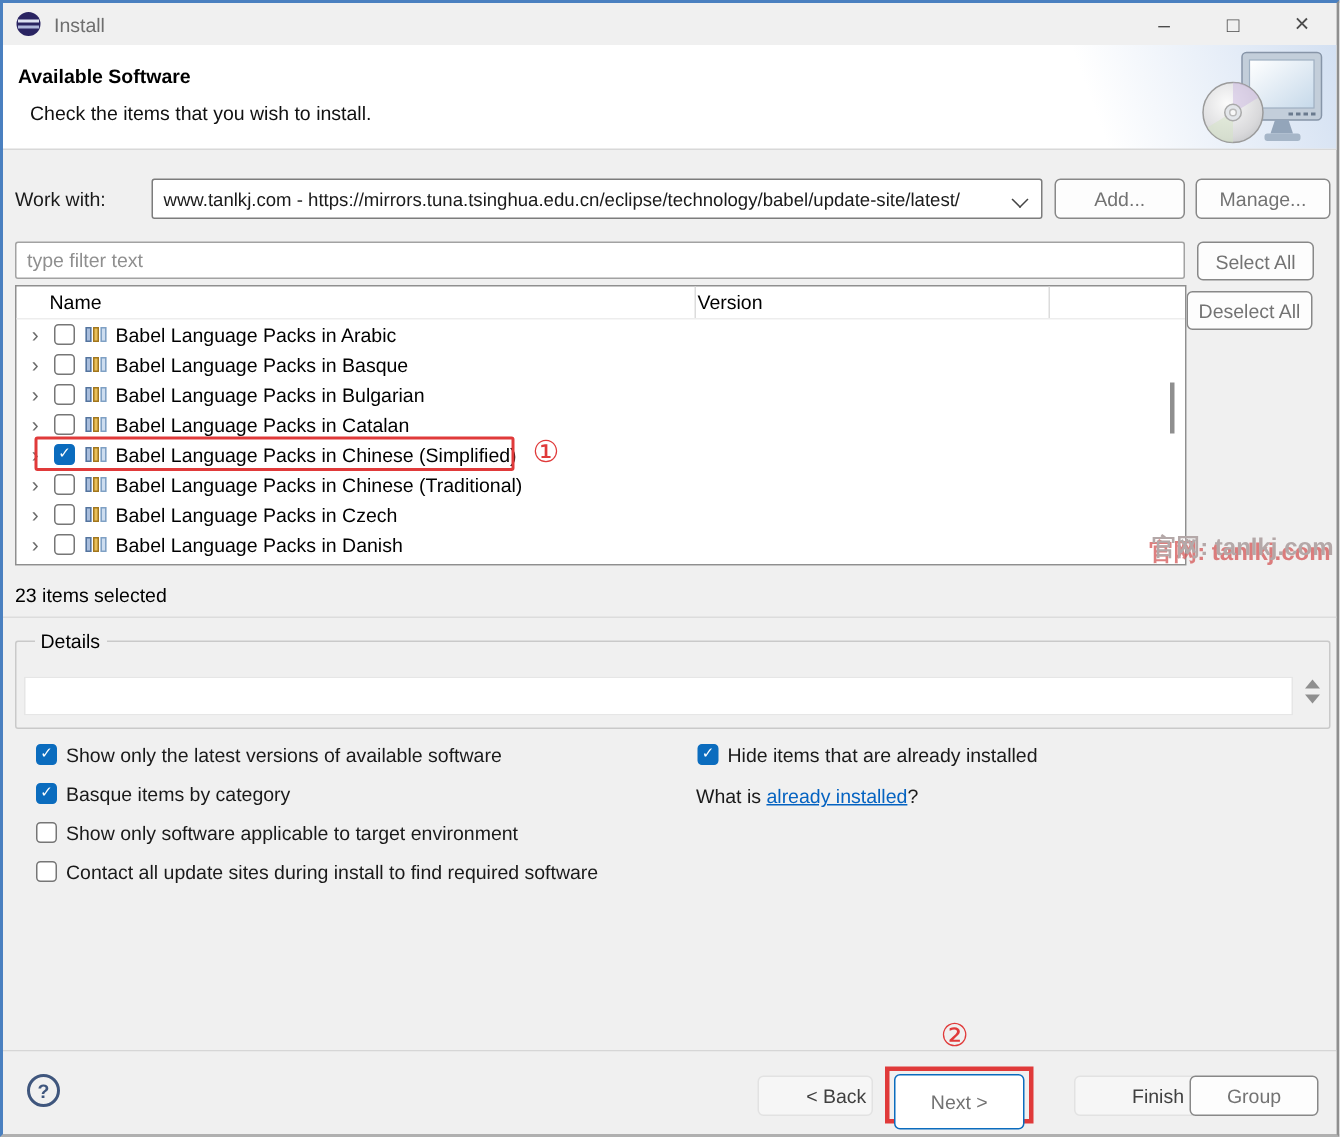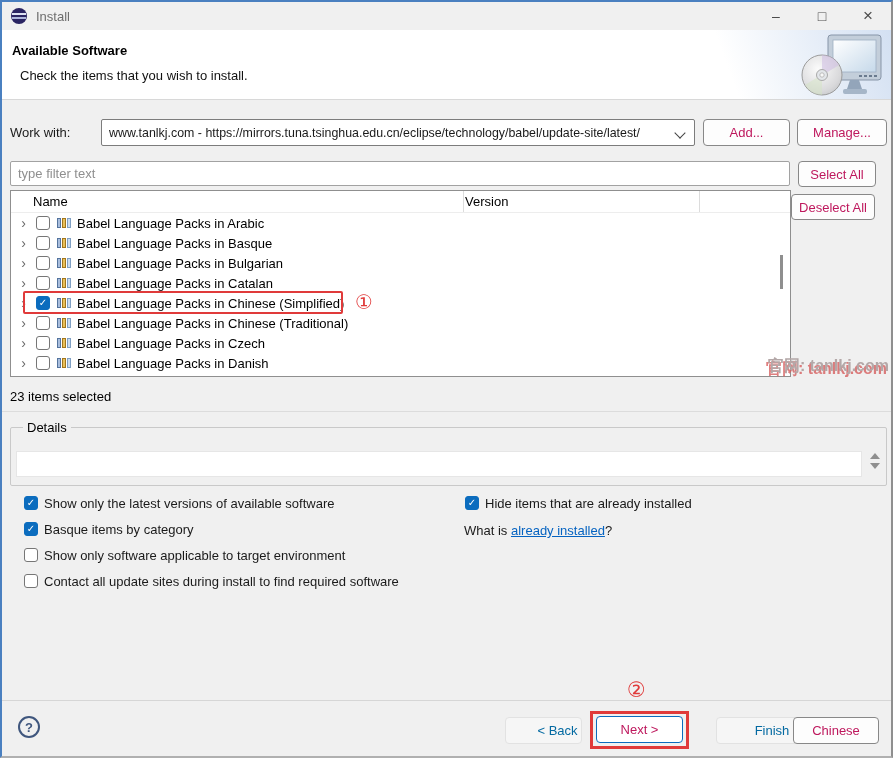--- a/index.html
+++ b/index.html
@@ -20,22 +20,22 @@
   
   .header{position:absolute;top:28px;left:0;right:0;height:69px;background:#fff;border-bottom:1px solid #d8d8d8;}
   .header-grad{position:absolute;right:0;top:0;width:270px;height:69px;
                background:linear-gradient(250deg,#d3e0f2 0%,rgba(211,224,242,0) 60%);}
   .header-title{position:absolute;left:10px;top:13px;font-weight:bold;color:#000;}
   .header-sub{position:absolute;left:18px;top:38px;color:#111;}
   .header-icon{position:absolute;right:8px;top:3px;}
 
   
   .btn{position:absolute;box-sizing:border-box;display:flex;align-items:center;justify-content:center;
-       background:#fdfdfd;border:1px solid #888;border-radius:4px;color:#be185d;cursor:default;}
-  .btn.disabled{background:#f6f6f6;border-color:#e2e2e2;color:#0369a1;padding-left:28px;}
+       background:#fdfdfd;border:1px solid #888;border-radius:4px;color:#737373;cursor:default;}
+  .btn.disabled{background:#f6f6f6;border-color:#e2e2e2;color:#404040;padding-left:28px;}
   .btn.primary-focus{border:1.5px solid #0b6cbe;background:#fff;}
 
   
   .ww-label{position:absolute;left:8px;top:117px;height:27px;display:flex;align-items:center;}
   .combo{position:absolute;left:99px;top:117px;width:594px;height:27px;box-sizing:border-box;background:#fff;
          border:1px solid #7c7c7c;border-radius:2px;display:flex;align-items:center;padding:0 24px 0 7px;
          white-space:nowrap;overflow:hidden;font-size:12.4px;}
   .combo-chev{position:absolute;right:10px;top:9px;width:7px;height:7px;border-right:1.6px solid #444;
               border-bottom:1.6px solid #444;transform:rotate(45deg);}
 
@@ -301,17 +301,17 @@
     <span>What is </span><a href="#">already installed</a><span>?</span>
   </div>
 
   <div class="footer-sep"></div>
   <div class="footer"></div>
   <div class="help-btn">?</div>
 
   <span class="rednum2">②</span>
   <div class="redbox2"></div>
   <div class="btn disabled" style="left:503px;top:715px;width:77px;height:27px;">&lt; Back</div>
-  <div class="btn primary-focus" style="left:594px;top:714px;width:87px;height:27px;">Next &gt;</div>
+  <div class="btn primary-focus" style="left:594px;top:714px;width:87px;height:37px;">Next &gt;</div>
   <div class="btn disabled" style="left:694px;top:715px;width:84px;height:27px;margin-left:20px;">Finish</div>
-  <div class="btn" style="left:791px;top:715px;width:86px;height:27px;">Chinese</div>
+  <div class="btn" style="left:791px;top:715px;width:86px;height:27px;">Group</div>
 
 </div>
 
 </body></html>

